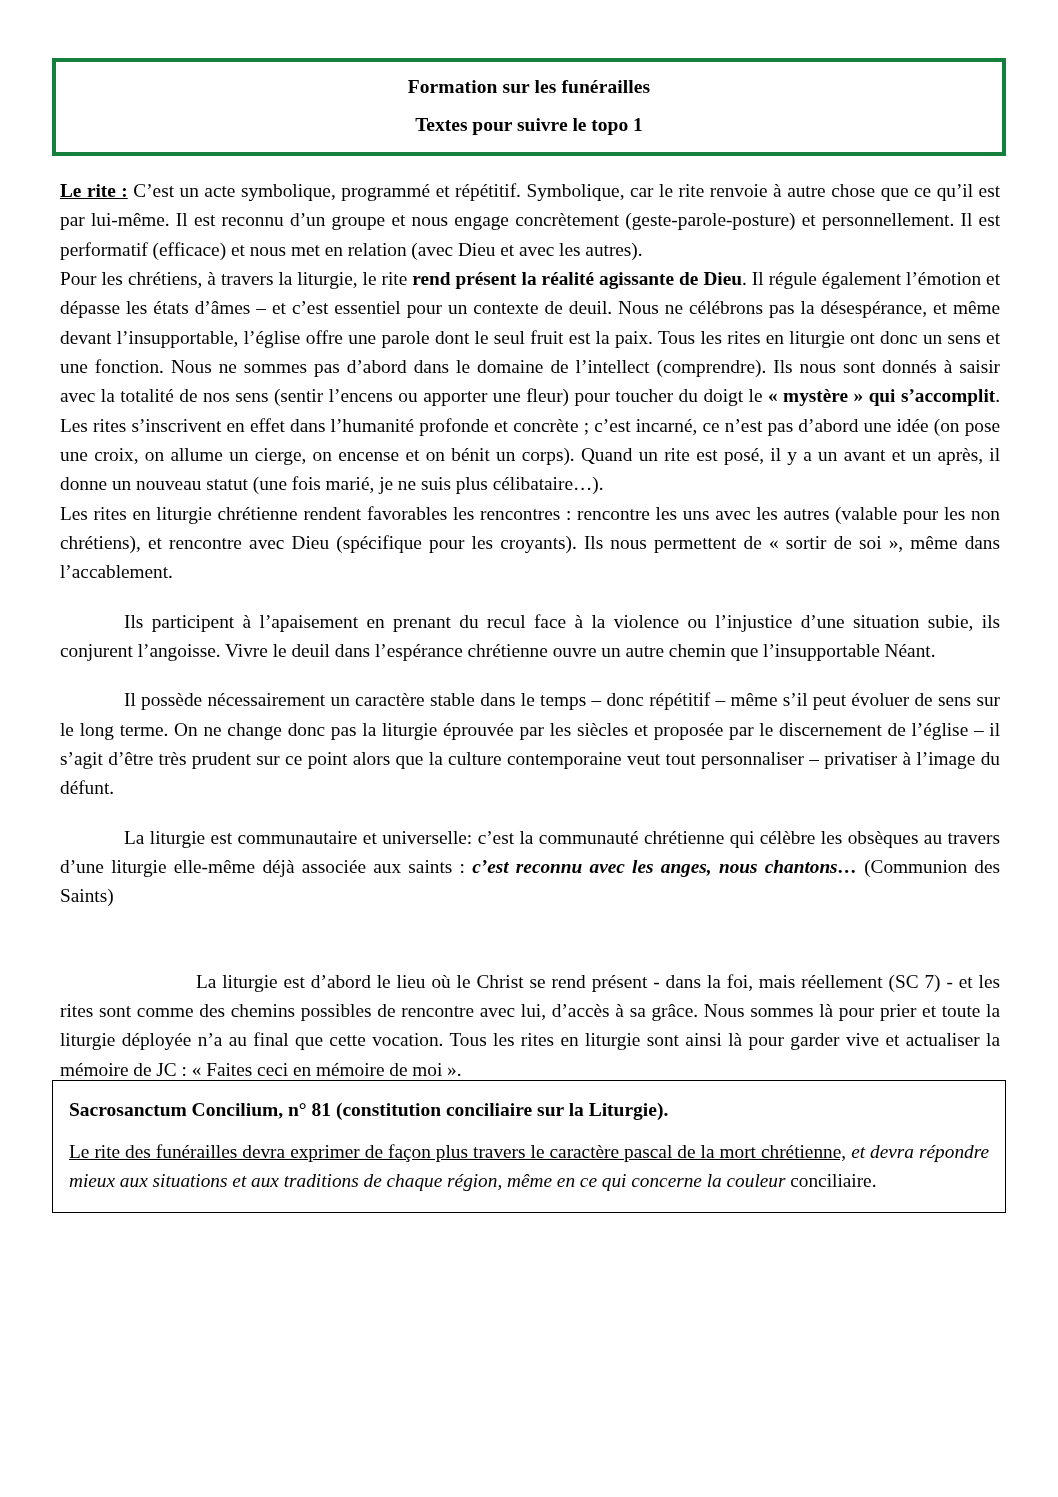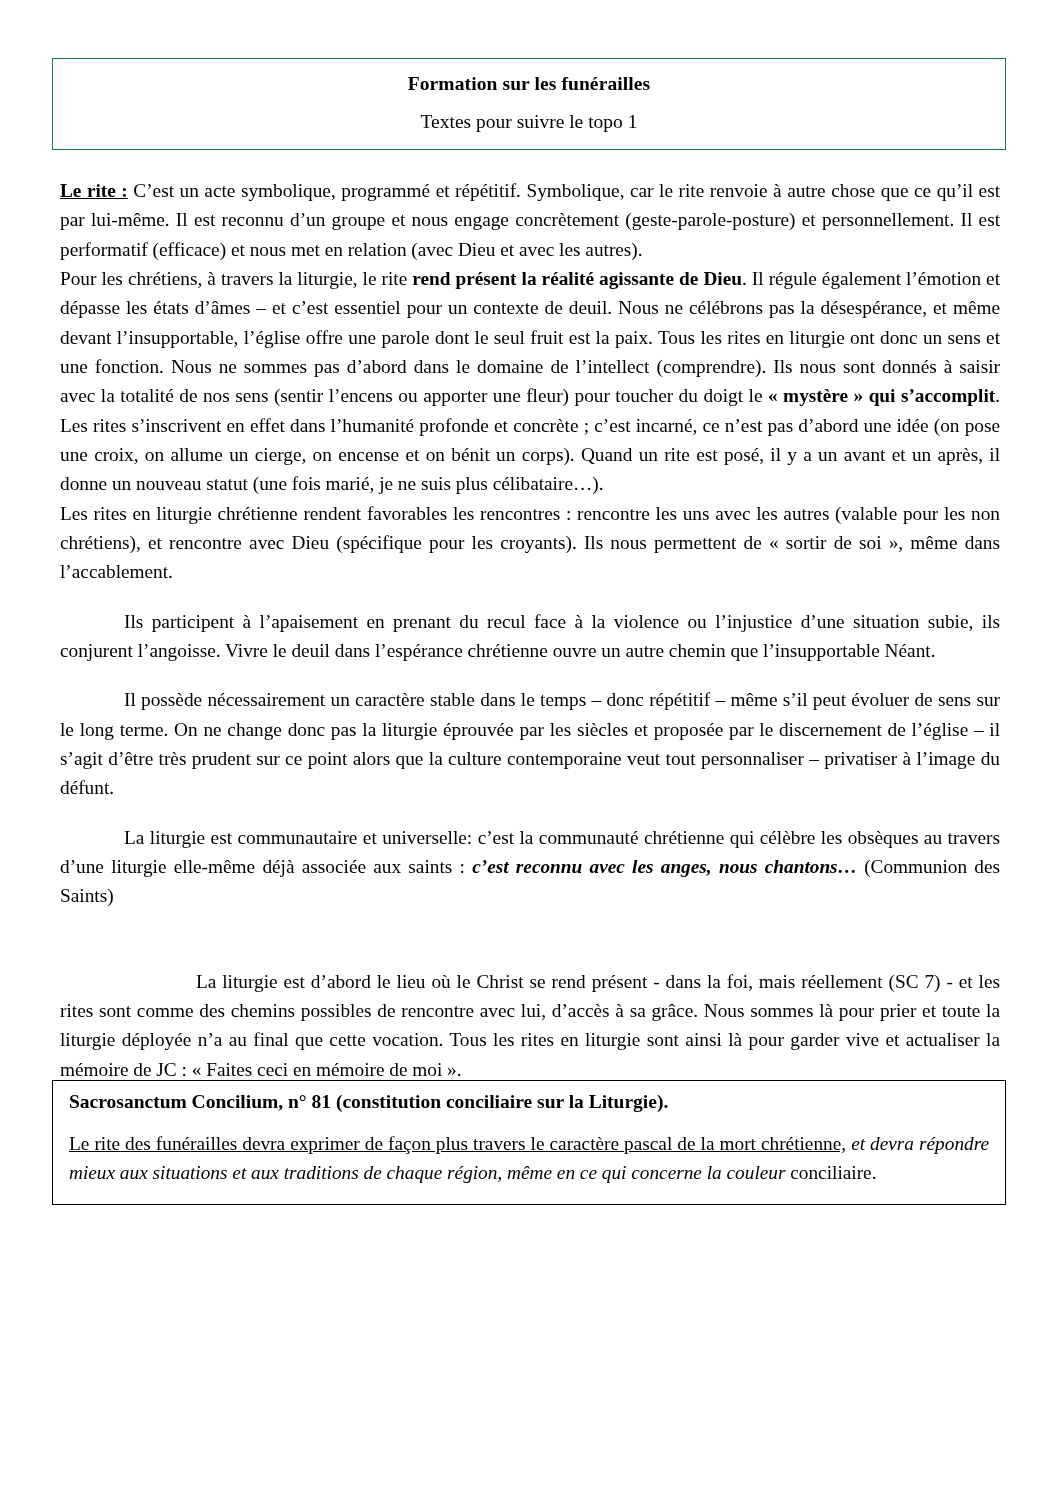--- a/index.html
+++ b/index.html
@@ -15,32 +15,32 @@
     font-family: "Liberation Serif", "DejaVu Serif", serif;
     color: #000000;
     box-sizing: border-box;
   }
   .header-box {
     position: absolute;
     left: 52px;
     top: 58px;
     width: 954px;
     box-sizing: border-box;
-    border: 1px solid #15803d;
+    border: 4px solid #15803d;
     padding: 10px 0 12px 0;
     text-align: center;
   }
   .header-box .line {
     font-weight: bold;
     font-size: 19.5px;
     line-height: 1.55;
     letter-spacing: 0.1px;
   }
   .header-box .line2 {
-    font-weight: normal;
+    font-weight: bold;
     font-size: 19.5px;
     line-height: 1.55;
     margin-top: 8px;
   }
   .body-area {
     position: absolute;
     left: 60px;
     top: 176px;
     width: 940px;
   }
@@ -65,21 +65,21 @@
   .b { font-weight: bold; }
   .i { font-style: italic; }
   .bi { font-weight: bold; font-style: italic; }
   .sc-box {
     position: absolute;
     left: 52px;
     top: 1080px;
     width: 954px;
     box-sizing: border-box;
     border: 1px solid #000;
-    padding: 6px 16px 16px 16px;
+    padding: 14px 16px 16px 16px;
   }
   .sc-box .sc-title {
     font-weight: bold;
     font-size: 19.5px;
     line-height: 1.5;
     margin-bottom: 14px;
   }
   .sc-box .sc-sub {
     font-weight: bold;
     font-style: italic;

